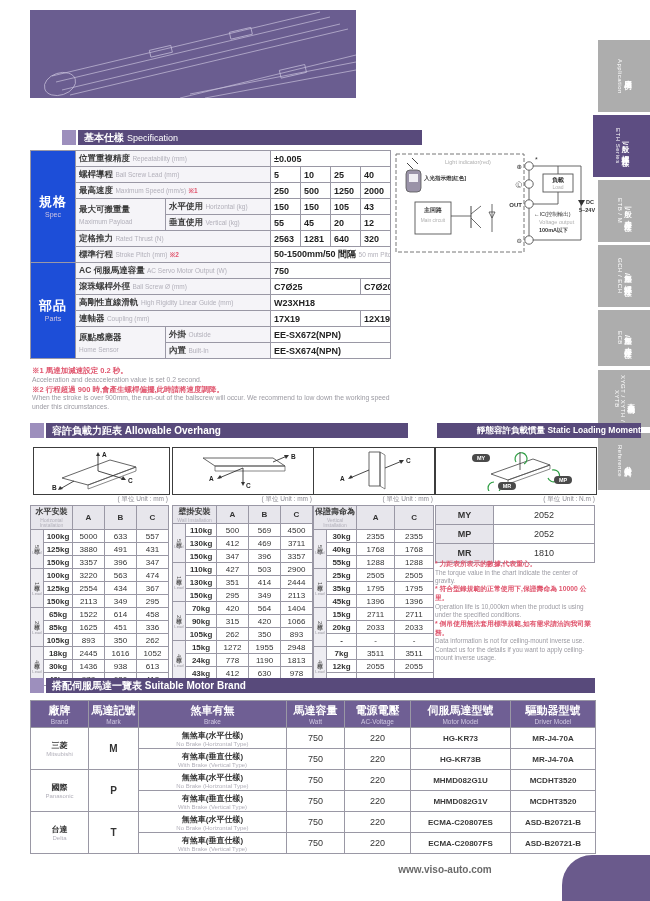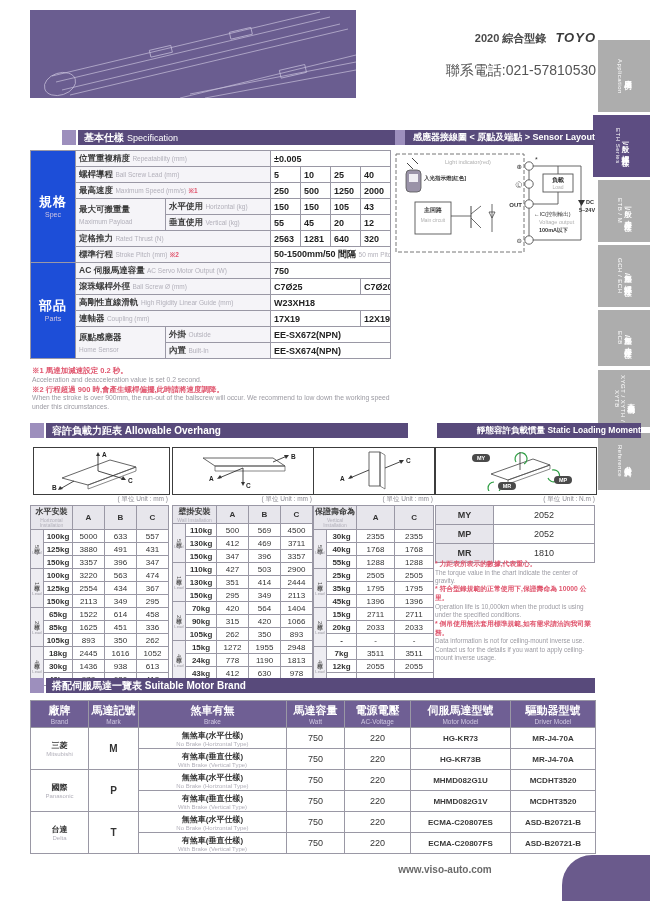--- a/index.html
+++ b/index.html
@@ -112,26 +112,20 @@
         <rect x="120" y="38" width="22" height="7" transform="rotate(-13 130 42)"></rect>
         <rect x="200" y="20" width="22" height="7" transform="rotate(-13 210 24)"></rect>
         <line x1="150" y1="88" x2="326" y2="45"></line>
         <line x1="160" y1="84" x2="326" y2="52"></line>
         <line x1="175" y1="88" x2="326" y2="60"></line>
         <rect x="250" y="58" width="26" height="8" transform="rotate(-13 260 62)"></rect>
       </g>
     </svg>
   </div>
 
-  <div class="abs hdr-line">
-    <span>2020</span>
-    <span>綜合型錄</span>
-    <span class="logo">TOYO</span>
-  </div>
-  <div class="abs hdr-phone">聯系電話:021-57810530</div>
 
   <div class="tab" style="top:40px;height:72px;">
     <div class="vtxt">
         <span class="vzh">應用例</span>
         <span class="ven">Application</span>
       </div>
   </div>
   <div class="tab active" style="top:115px;height:62px;">
     <div class="vtxt">
         <span class="vzh">一般 / 螺桿仕樣</span>
@@ -267,24 +261,20 @@
   </tbody>
     </table>
 
   <div class="notes">
     <div class="nzh">※1 馬達加減速設定 0.2 秒。</div>
     <div class="nen">Acceleration and deacceleration value is set 0.2 second.</div>
     <div class="nzh">※2 行程超過 900 時,會產生螺桿偏擺,此時請將速度調降。</div>
     <div class="nen">When the stroke is over 900mm, the run-out of the ballscrew will occur. We recommend to low down the working speed under this circumstances.</div>
   </div>
 
-  <div class="secbar" style="left:395px;top:130px;width:200px;">
-    <div class="sq"></div>
-    <div class="bar" style="font-size:9px;"><span>感應器接線圖</span> <span class="mid">&lt; 原點及端點 &gt;</span> <span>Sensor Layout</span></div>
-  </div>
   <div class="abs sensor-panel">
     <svg width="205" height="112" viewBox="0 0 205 112">
       <rect x="3" y="6" width="128" height="98" fill="none" stroke="#777" stroke-width="1" stroke-dasharray="4,2"></rect>
       <line x1="14" y1="15" x2="20" y2="21" stroke="#444" stroke-width="1"></line>
       <line x1="19" y1="10" x2="25" y2="16" stroke="#444" stroke-width="1"></line>
       <rect x="13" y="22" width="15" height="22" rx="4" fill="#9a93a8" stroke="#555" stroke-width="0.8"></rect>
       <rect x="16" y="26" width="9" height="8" fill="#efeef3"></rect>
       <text x="31" y="32" font-size="5.5" fill="#333" font-weight="bold">入光指示燈[紅色]</text>
       <text x="52" y="16" font-size="5.5" fill="#b0b0b0">Light indicator(red)</text>
       <rect x="22" y="54" width="36" height="32" fill="#fff" stroke="#555" stroke-width="0.9"></rect>

